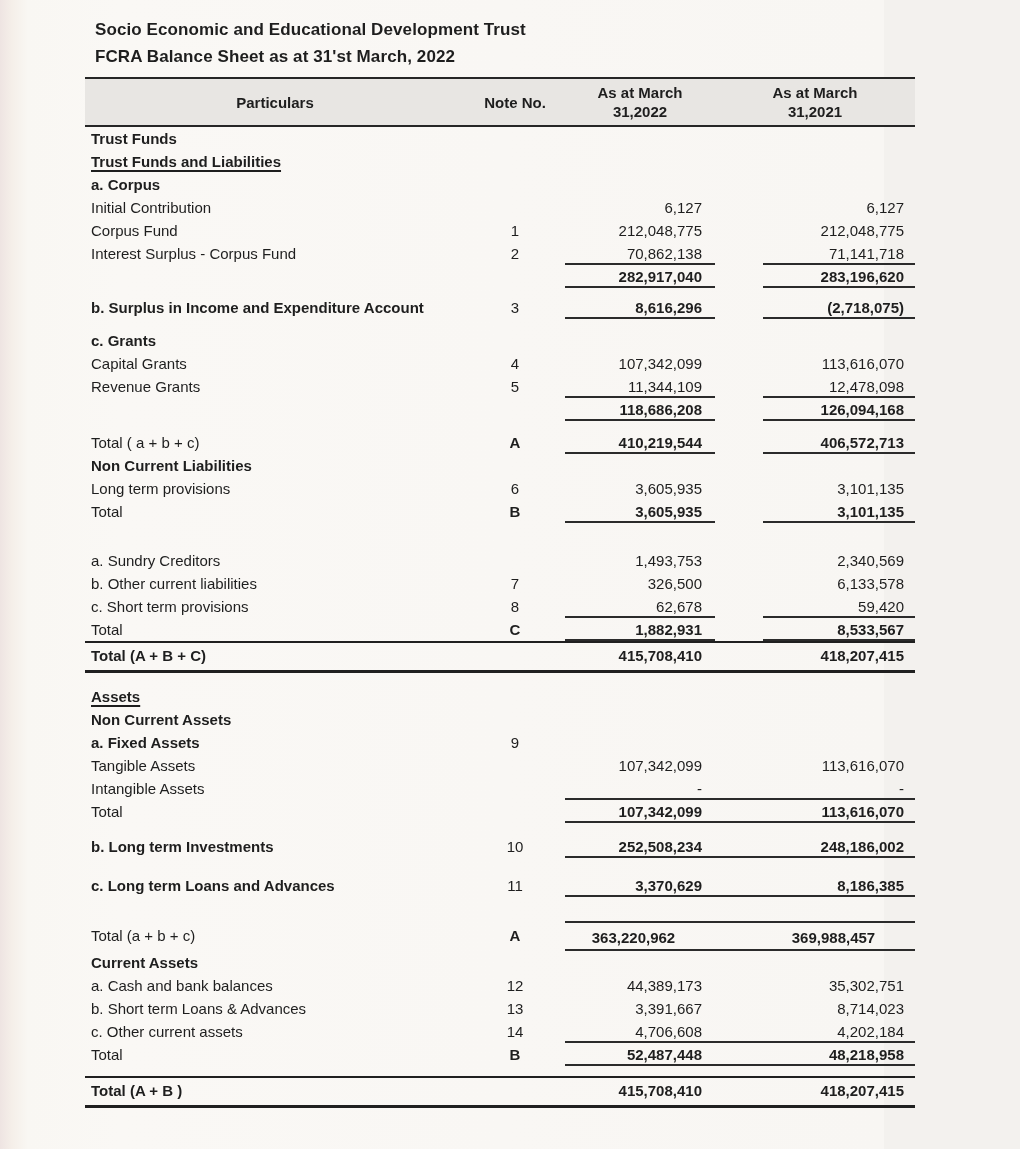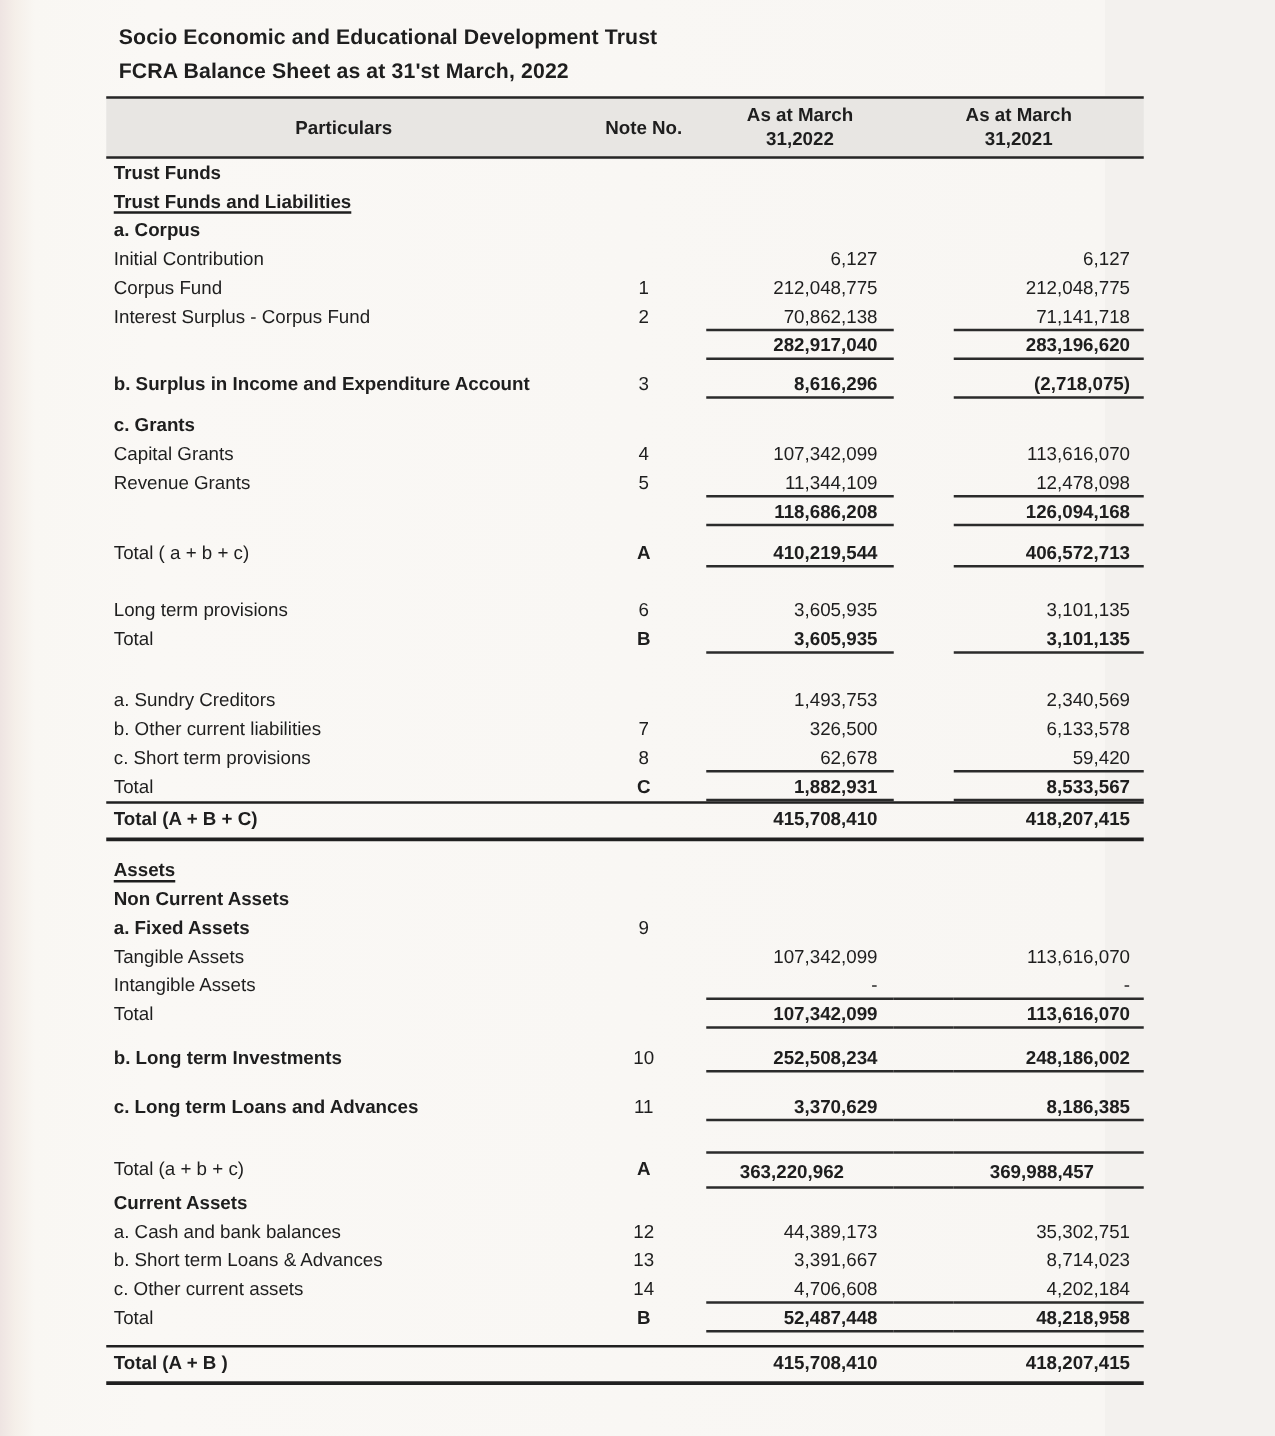--- a/index.html
+++ b/index.html
@@ -156,20 +156,21 @@
         </div>
         <div class="spacer" style="height: 10px;"></div>
         <div class="row bn bv ub">
           <div class="c-part">Total ( a + b + c)</div>
           <div class="c-note">A</div>
           <div class="c-amt1">410,219,544</div>
           <div class="c-gap"></div>
           <div class="c-amt2">406,572,713</div>
         </div>
         <div class="row bl">
+          <div class="c-part">Non Current Liabilities</div>
           <div class="c-note"></div>
           <div class="c-amt1"></div>
           <div class="c-gap"></div>
           <div class="c-amt2"></div>
         </div>
         <div class="row">
           <div class="c-part">Long term provisions</div>
           <div class="c-note">6</div>
           <div class="c-amt1">3,605,935</div>
           <div class="c-gap"></div>

